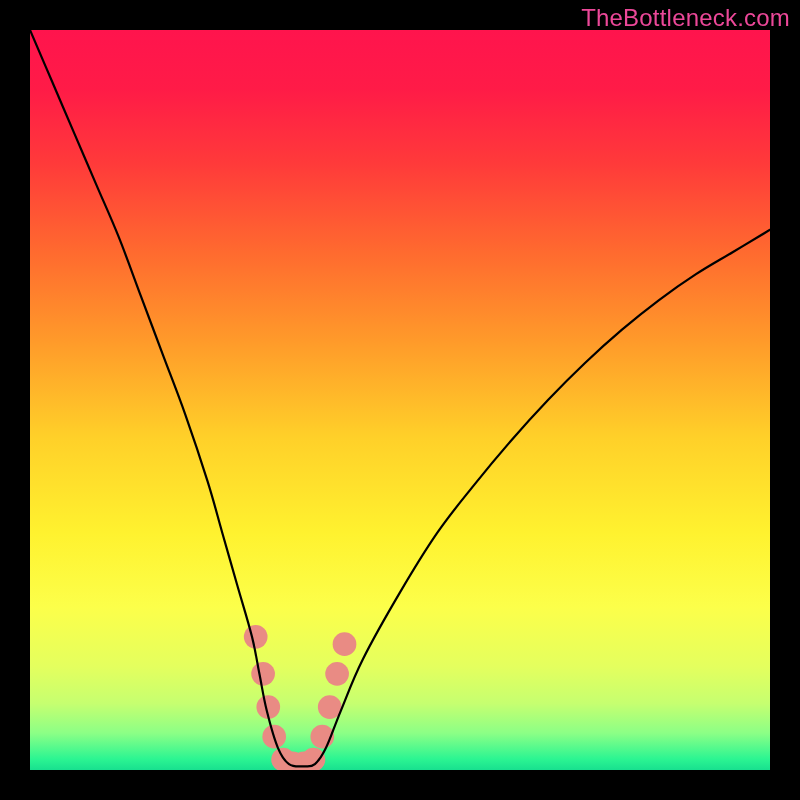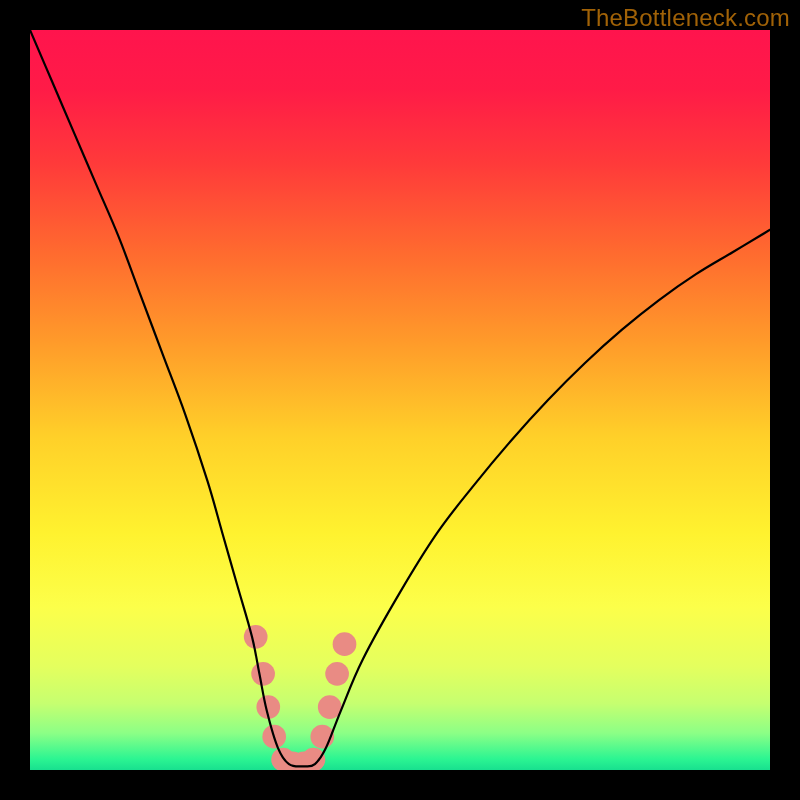--- a/index.html
+++ b/index.html
@@ -28,21 +28,21 @@
     overflow: hidden;
   }
   .gradient {
     position: absolute;
     inset: 0;
   }
   .watermark {
     position: absolute;
     top: 4px;
     right: 10px;
-    color: #a16207;
+    color: #ec4899;
     font-size: 24px;
     font-weight: 500;
     letter-spacing: 0.2px;
     user-select: none;
   }
   svg.curve {
     position: absolute;
     inset: 0;
     width: 740px;
     height: 740px;

